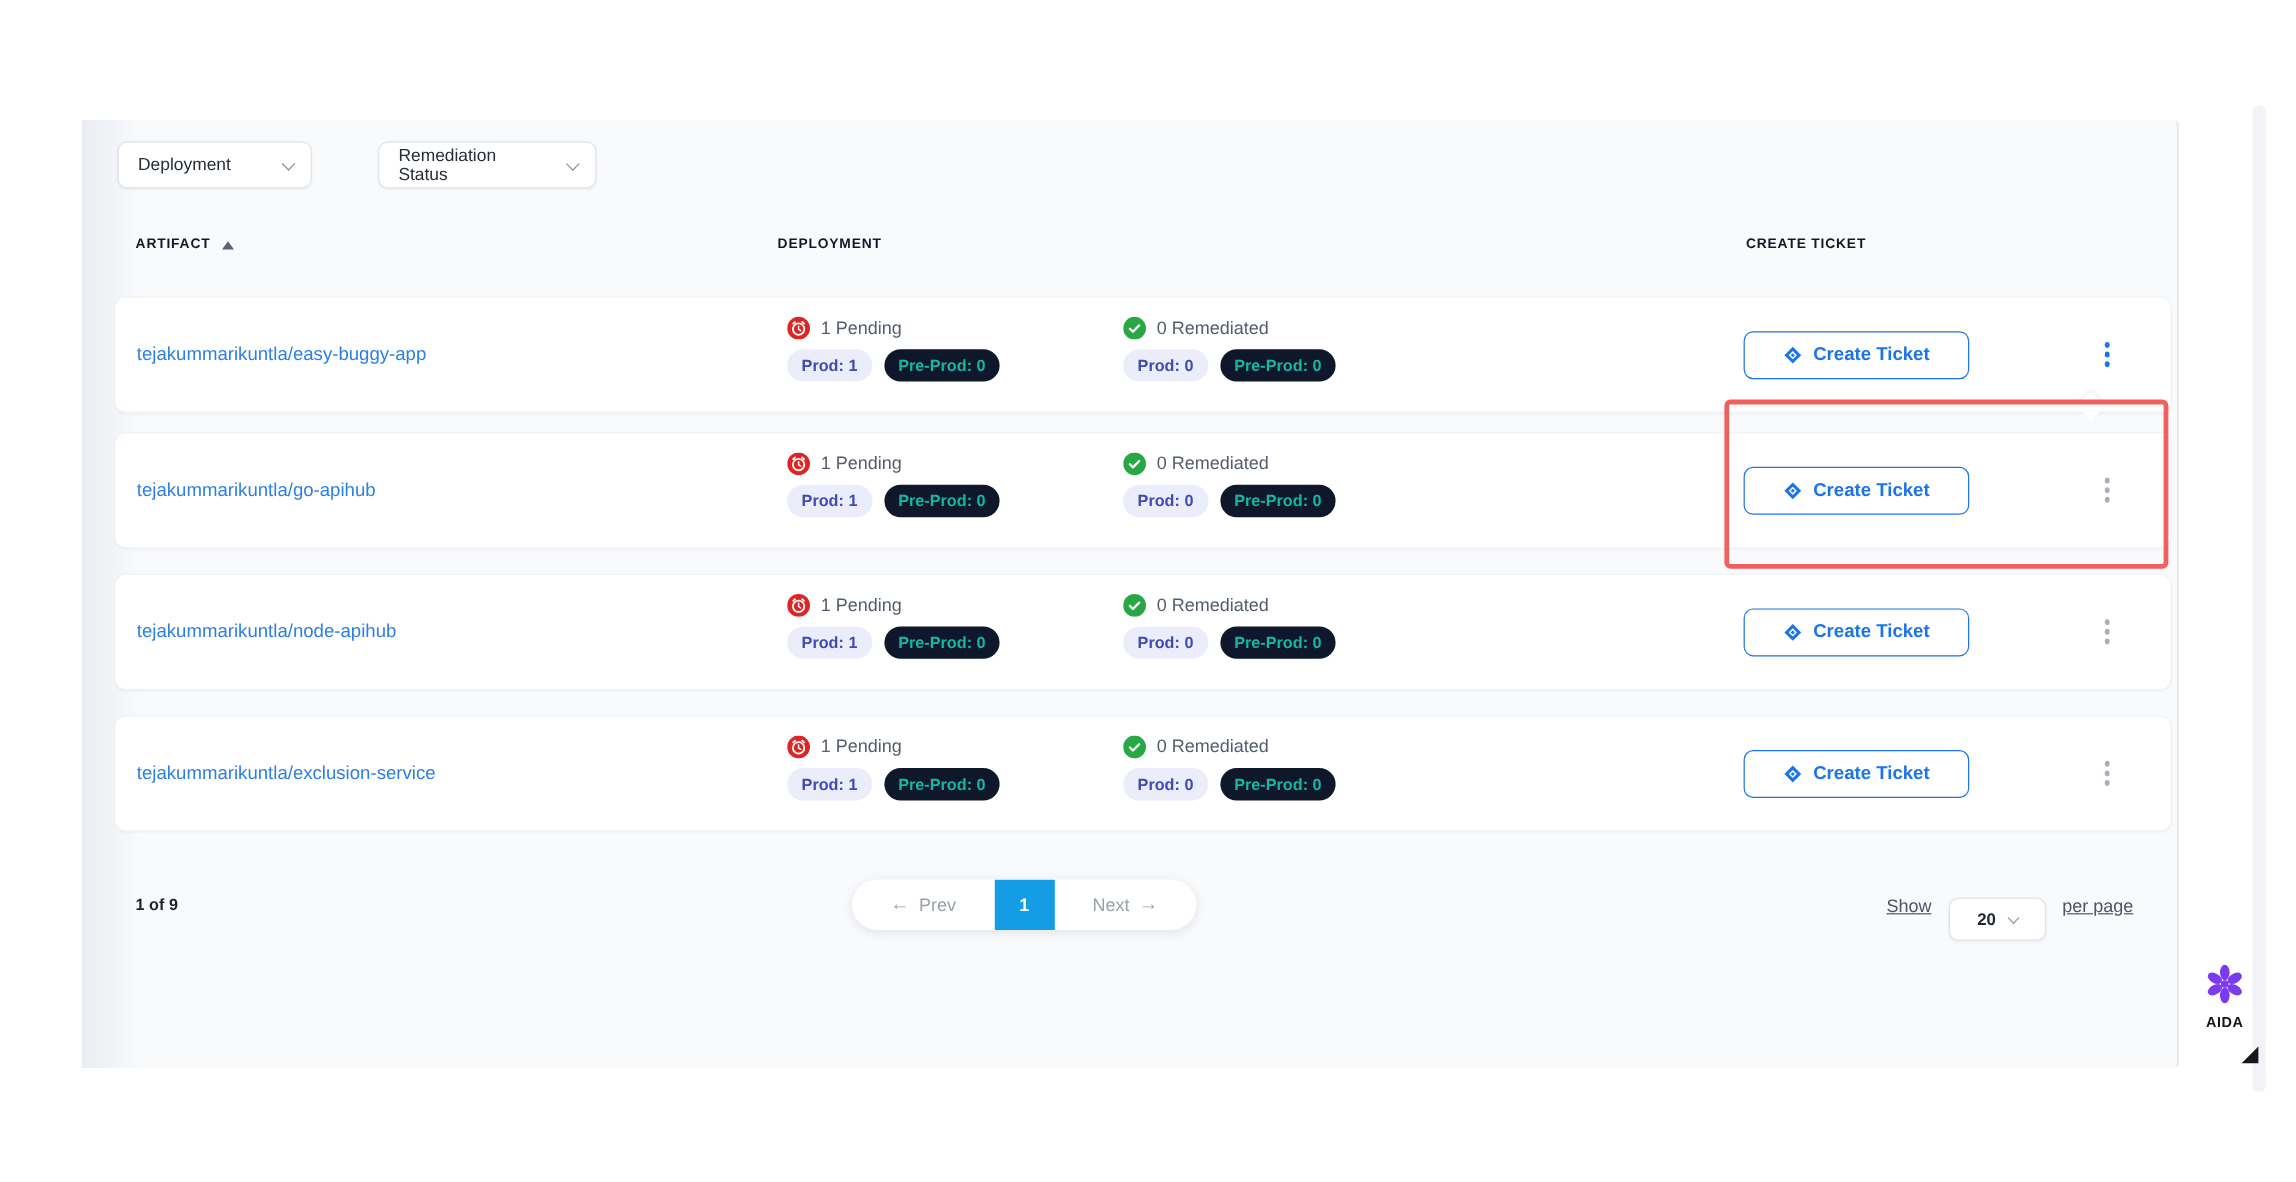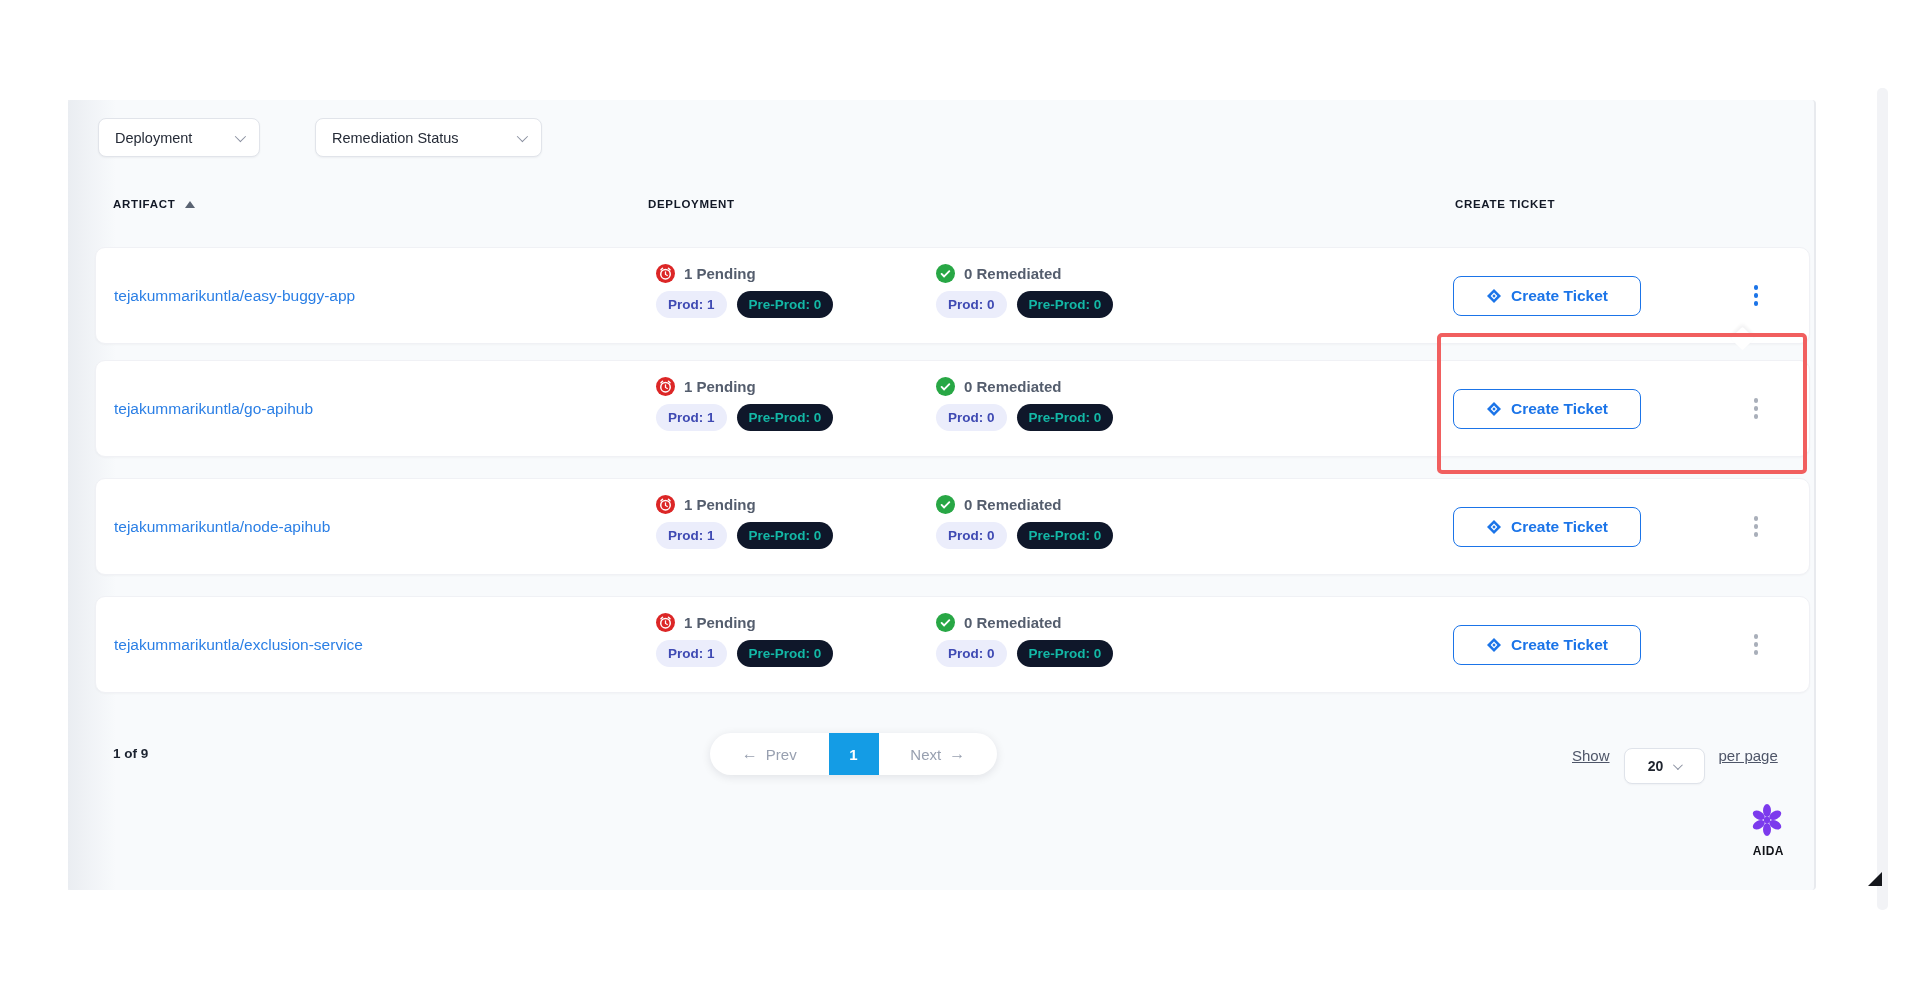--- a/index.html
+++ b/index.html
@@ -19,21 +19,21 @@
     pointer-events:none;
   }
   
   .filter-btn{
     position:absolute; top:18px; height:39px; background:#fff;
     border:1px solid #e1e4ea; border-radius:8px; box-shadow:0 1px 2px rgba(16,24,40,.05);
     display:flex; align-items:center; padding:0 16px; gap:22px;
     font-size:14.5px; color:#252b37; cursor:pointer;
   }
   .filter-deployment{ left:30px; width:162px; }
-  .filter-remediation{ left:247px; width:227px; }
+  .filter-remediation{ left:247px; width:182px; }
   .chev{
     width:8px; height:8px; border-right:1.7px solid #8a90a0; border-bottom:1.7px solid #8a90a0;
     transform:rotate(45deg) translateY(-2px); margin-left:auto;
   }
   
   .thead{ position:absolute; top:98px; left:0; right:0; height:22px; }
   .th{
     position:absolute; font-size:11.5px; font-weight:700; color:#121826;
     letter-spacing:.06em; display:flex; align-items:center; gap:10px;
   }
@@ -47,21 +47,21 @@
     position:absolute; left:95px; width:1715px; height:97px; background:#fff;
     border:1px solid #f0f1f5; border-radius:10px; box-shadow:0 1px 2px rgba(16,24,40,.03);
   }
   .row1{ top:247px; } .row2{ top:360px; } .row3{ top:478px; } .row4{ top:596px; }
   .artifact-link{
     position:absolute; left:18px; top:50%; transform:translateY(-50%);
     color:#2b7fe5; font-size:15.5px; cursor:pointer; text-decoration:none;
   }
   .stat-cell{ position:absolute; top:15px; }
   .cell-pending{ left:560px; } .cell-remediated{ left:840px; }
-  .stat-line{ display:flex; align-items:center; gap:9px; height:20px;font-weight:bold; }
+  .stat-line{ display:flex; align-items:center; gap:9px; height:20px; }
   .stat-label{ font-size:15px; color:#545d6d; }
   .stat-icon{ width:19px; height:19px; display:inline-flex; }
   .badges{ display:flex; gap:10px; margin-top:8px; }
   .badge{
     height:27px; line-height:27px; padding:0 12px; border-radius:14px;
     font-size:13.5px; font-weight:700; white-space:nowrap;
   }
   .badge-prod{ background:#ebedfb; color:#3f4ab3; }
   .badge-preprod{ background:#0f172a; color:#13b8a6; }
   .btn-create{
@@ -120,21 +120,21 @@
     justify-content:center; gap:10px; cursor:pointer;margin-top:22px;
   }
   .pp-select .val{ font-size:14px; font-weight:700; color:#20252f; }
   .pp-select .chev{ margin:0; width:7px; height:7px; }
   
   .scroll-stripe{
     position:absolute; left:1877px; top:88px; width:11px; height:822px;
     background:#f2f3f6; border-radius:5px;
   }
   .aida{
-    position:absolute; left:1740px; top:803px; width:44px; text-align:right;
+    position:absolute; left:1832px; top:803px; width:44px; text-align:center;
   }
   .aida-label{ font-size:12px; font-weight:700; color:#111318; margin-top:3px; letter-spacing:.04em; }
   .corner-triangle{
     position:absolute; left:1868px; top:872px; width:0; height:0;
     border-left:14px solid transparent; border-bottom:14px solid #15171c;
   }
 </style>
 </head>
 <body>
 

